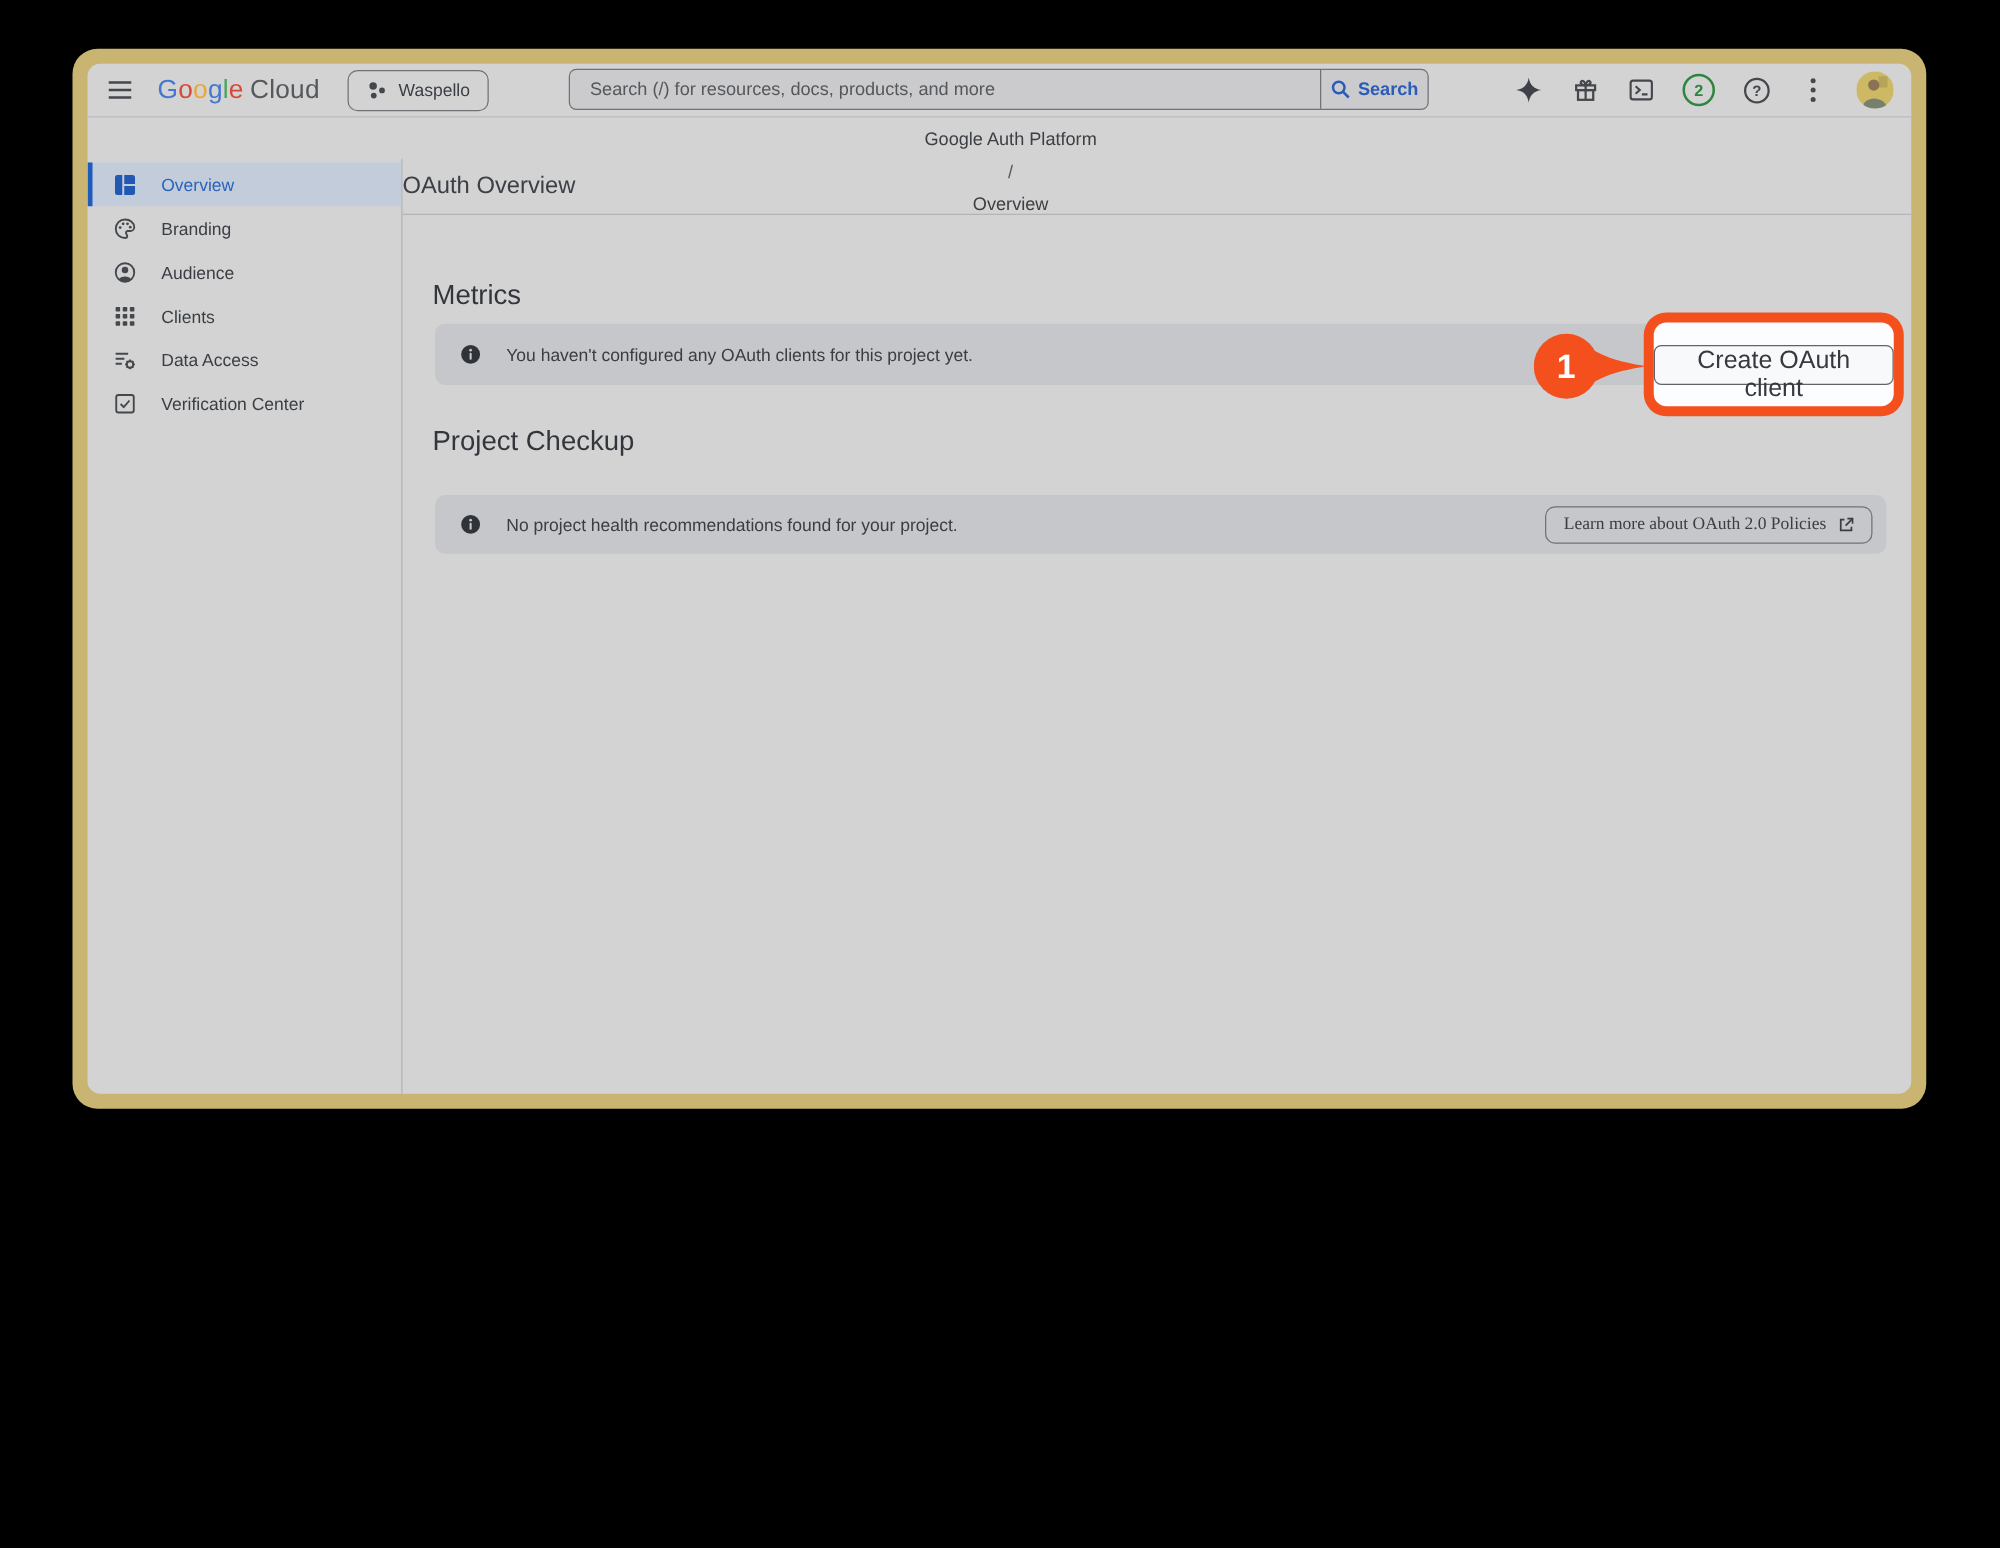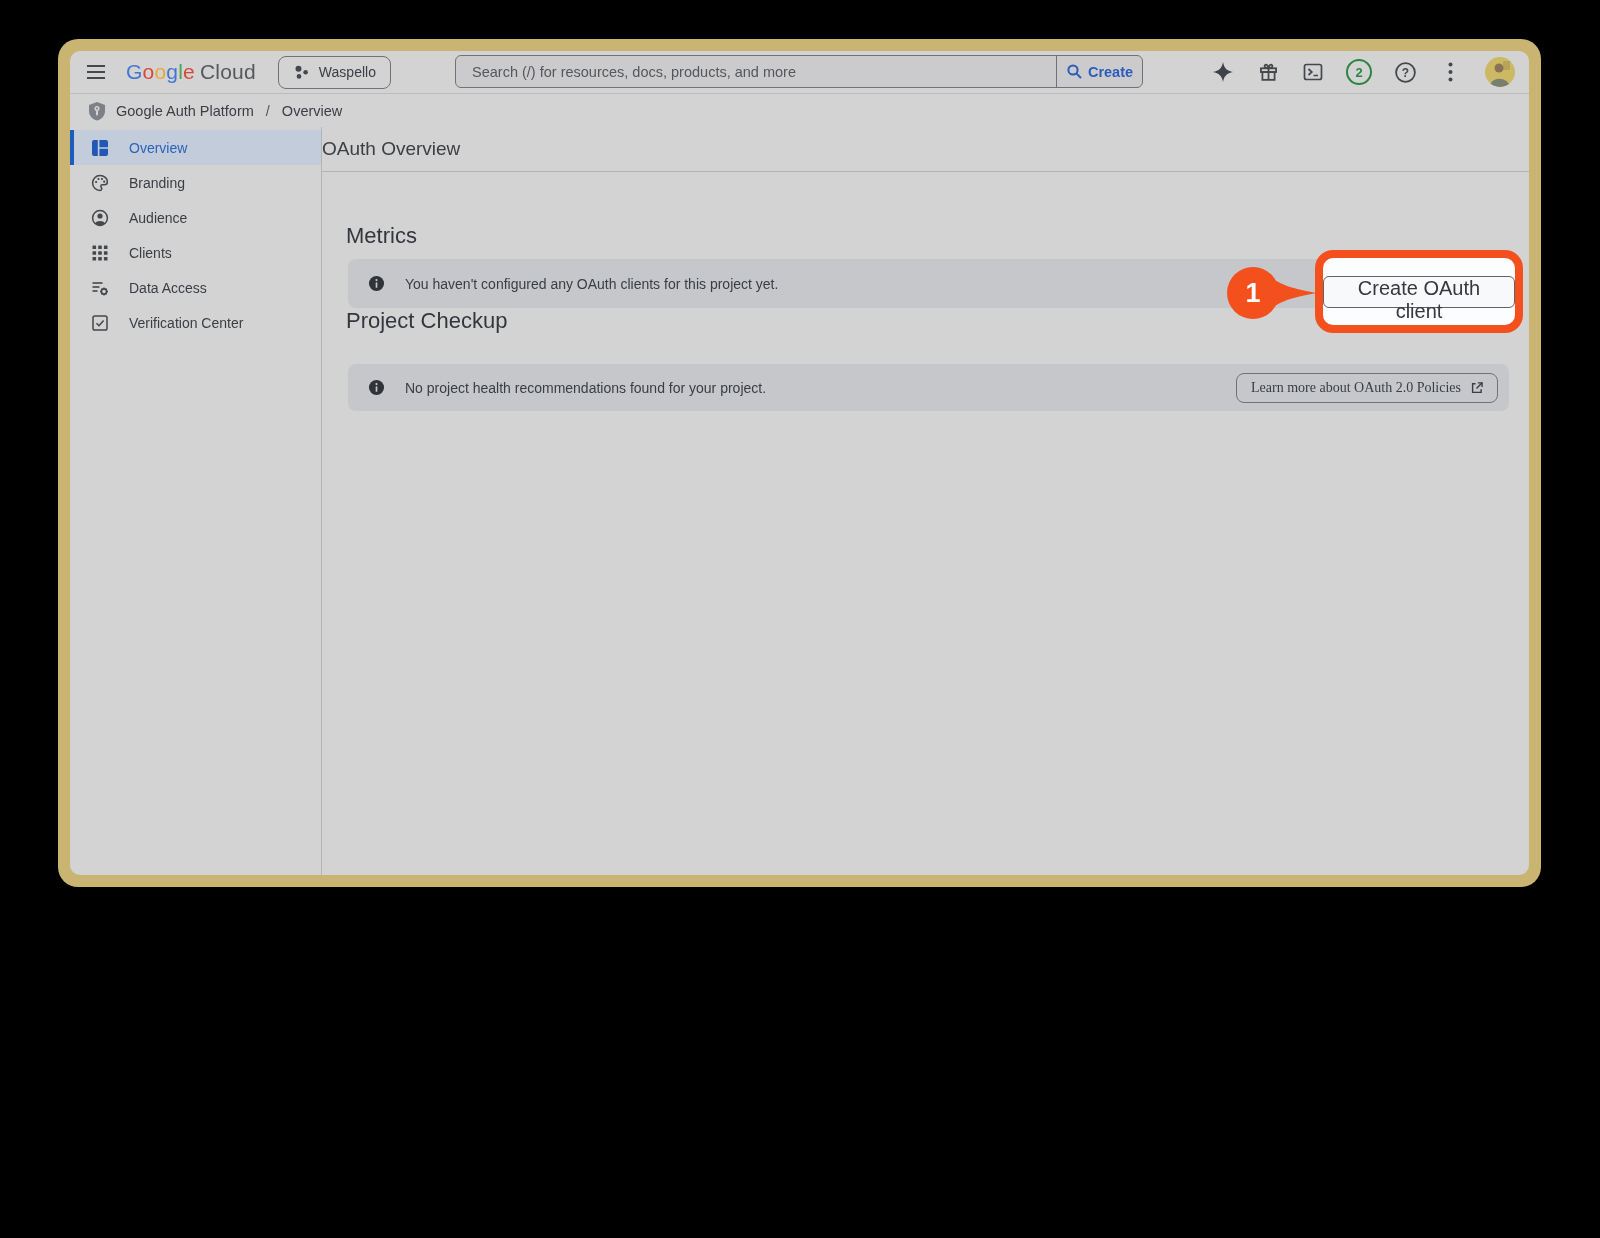--- a/index.html
+++ b/index.html
@@ -30,40 +30,40 @@
                 cursor:pointer; }
   .right-icons { margin-left:auto; display:flex; align-items:center; gap:21px; }
   .icon-btn { width:24px; height:24px; display:flex; align-items:center; justify-content:center;
               cursor:pointer; }
   .badge { width:26px; height:26px; border-radius:50%; border:2px solid #2d8540; color:#2d8540;
            font-size:13px; font-weight:700; display:flex; align-items:center; justify-content:center; }
   .avatar { width:30px; height:30px; border-radius:50%; overflow:hidden; margin-left:2px; cursor:pointer; }
 
   
   .crumbbar { height:34px; border-top:1px solid #bcbcbe; display:flex; align-items:center;
-              padding-left:18px; gap:10px; font-size:14.5px; color:#3b3e42; }
+              padding-left:18px; gap:10px; font-size:14.5px; color:#3b3e42;flex-direction:column; }
   .crumb-sep { color:#54575b; padding:0 2px; }
 
   
   .bodyrow { display:flex; height:1024px; }
   .sidebar { position:relative; width:252px; border-right:1px solid #b3b4b6; padding-top:3px; }
   .nav-item { position:relative; height:35px; display:flex; align-items:center; gap:20px;
               padding-left:21px; font-size:14px; color:#3a3e42; cursor:pointer; }
   .nav-item .nicon { width:18px; height:18px; display:flex; align-items:center; justify-content:center; }
   .nav-item.selected { background:#c3ccda; color:#2b63bb; }
   .nav-item.selected::before { content:""; position:absolute; left:0; top:0; bottom:0; width:4px;
               background:#1d5cbb; }
   .collapse-btn { position:absolute; left:18px; bottom:26px; width:18px; height:18px; cursor:pointer; }
 
   .content { position:relative; flex:1; }
   .title-row { height:45px; border-bottom:1px solid #b3b4b6; display:flex; align-items:center;
                font-size:19px; color:#3c4044; }
   h2.sec { font-size:22px; font-weight:400; color:#33373c; margin-left:24px; }
   .sec-metrics { padding-top:51px; }
-  .sec-checkup { }
+  .sec-checkup { margin-top:32px; }
   .banner { margin:10px 20px 0 26px; height:49px; background:#c5c7ca; border-radius:8px;
             display:flex; align-items:center; padding:0 11px 0 20px; gap:20px; }
   .banner .btxt { font-size:14px; color:#3a3d41; }
   .banner2 { margin-top:30px; height:47px; justify-content:flex-start; }
   .spacer { flex:1; }
   .link-btn { height:30px; display:flex; align-items:center; gap:9px; padding:0 14px;
               border:1px solid #6f7276; border-radius:8px; background:transparent; font-size:14px;
               color:#3a3e42; font-family:Liberation Serif, serif; cursor:pointer; }
 
   
@@ -103,21 +103,21 @@
       <span>Waspello</span>
     </div>
 
     <div class="searchbar">
       <input type="text" placeholder="Search (/) for resources, docs, products, and more" style="">
       <div class="search-btn">
         <svg width="17" height="17" viewBox="0 0 17 17">
           <circle cx="7" cy="7" r="4.6" fill="none" stroke="#2a5cb8" stroke-width="2"></circle>
           <line x1="10.6" y1="10.6" x2="15" y2="15" stroke="#2a5cb8" stroke-width="2"></line>
         </svg>
-        <span>Create</span>
+        <span>Search</span>
       </div>
     </div>
 
     <div class="right-icons">
       <div class="icon-btn">
         <svg width="22" height="22" viewBox="0 0 22 22">
               <path d="M11 1 C12 7 15 10 21 11 C15 12 12 15 11 21 C10 15 7 12 1 11 C7 10 10 7 11 1 Z" fill="#3e4145"></path>
             </svg>
       </div>
       <div class="icon-btn">

